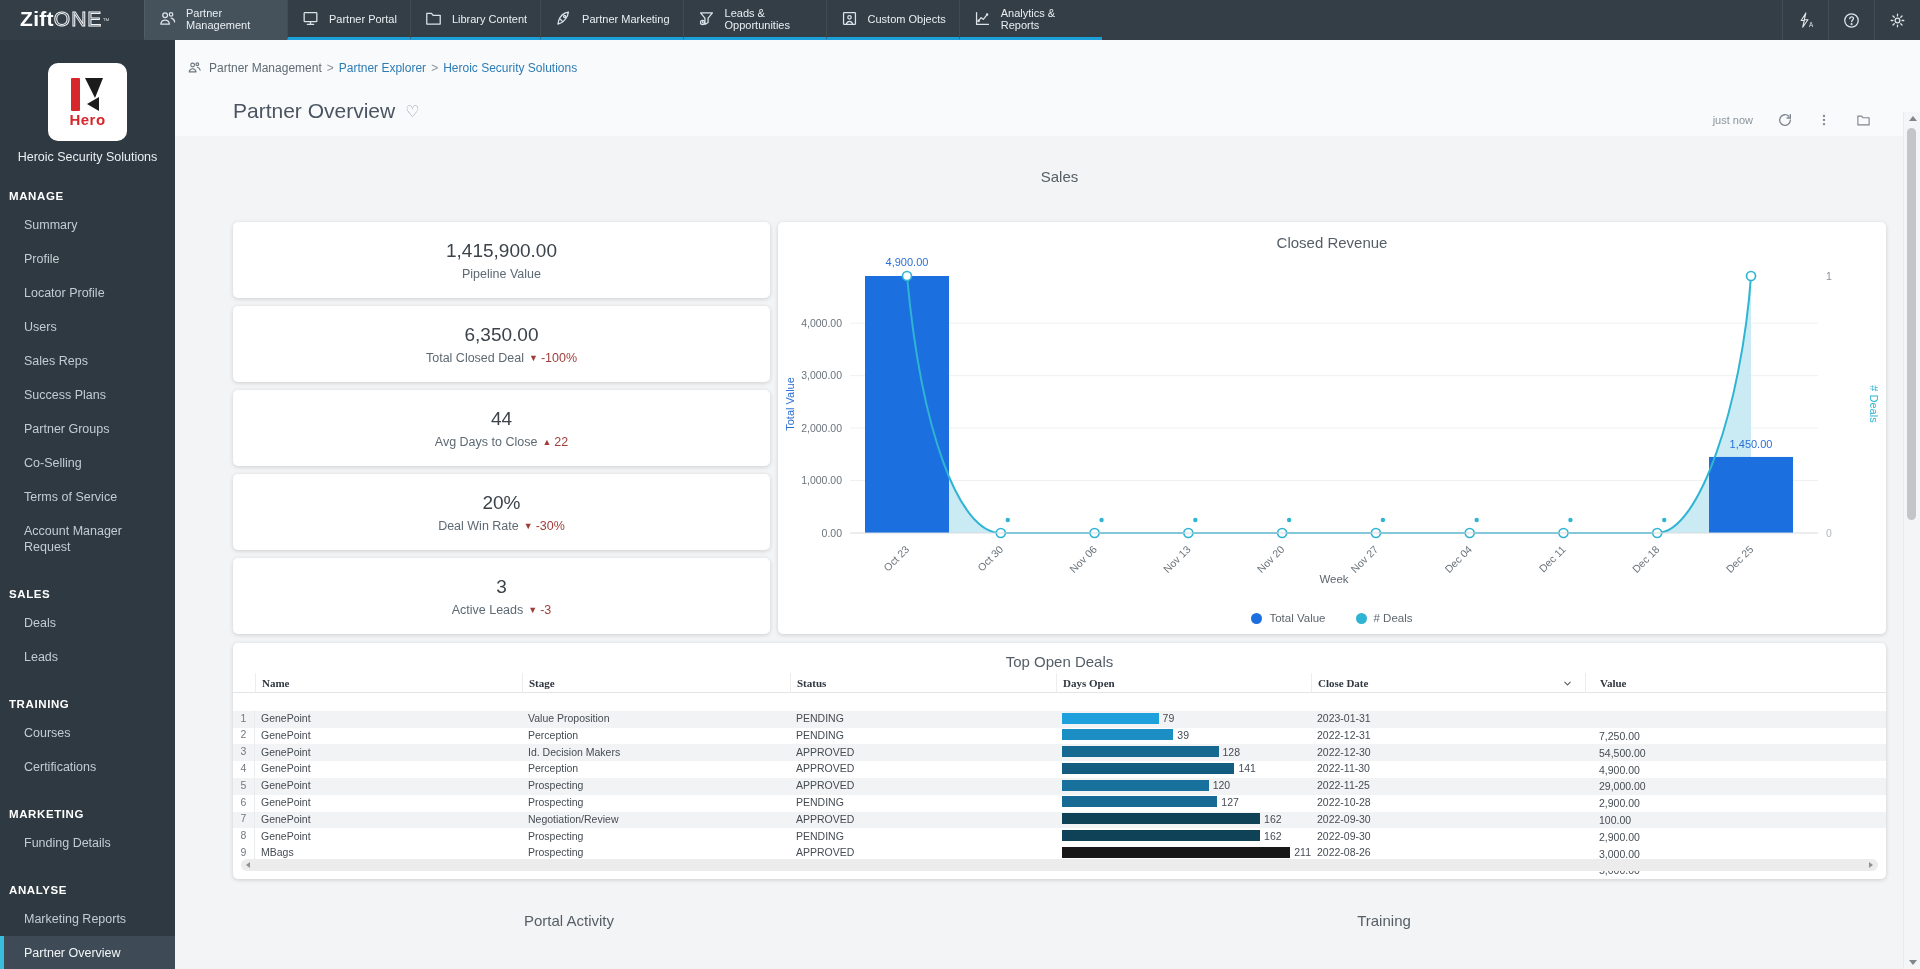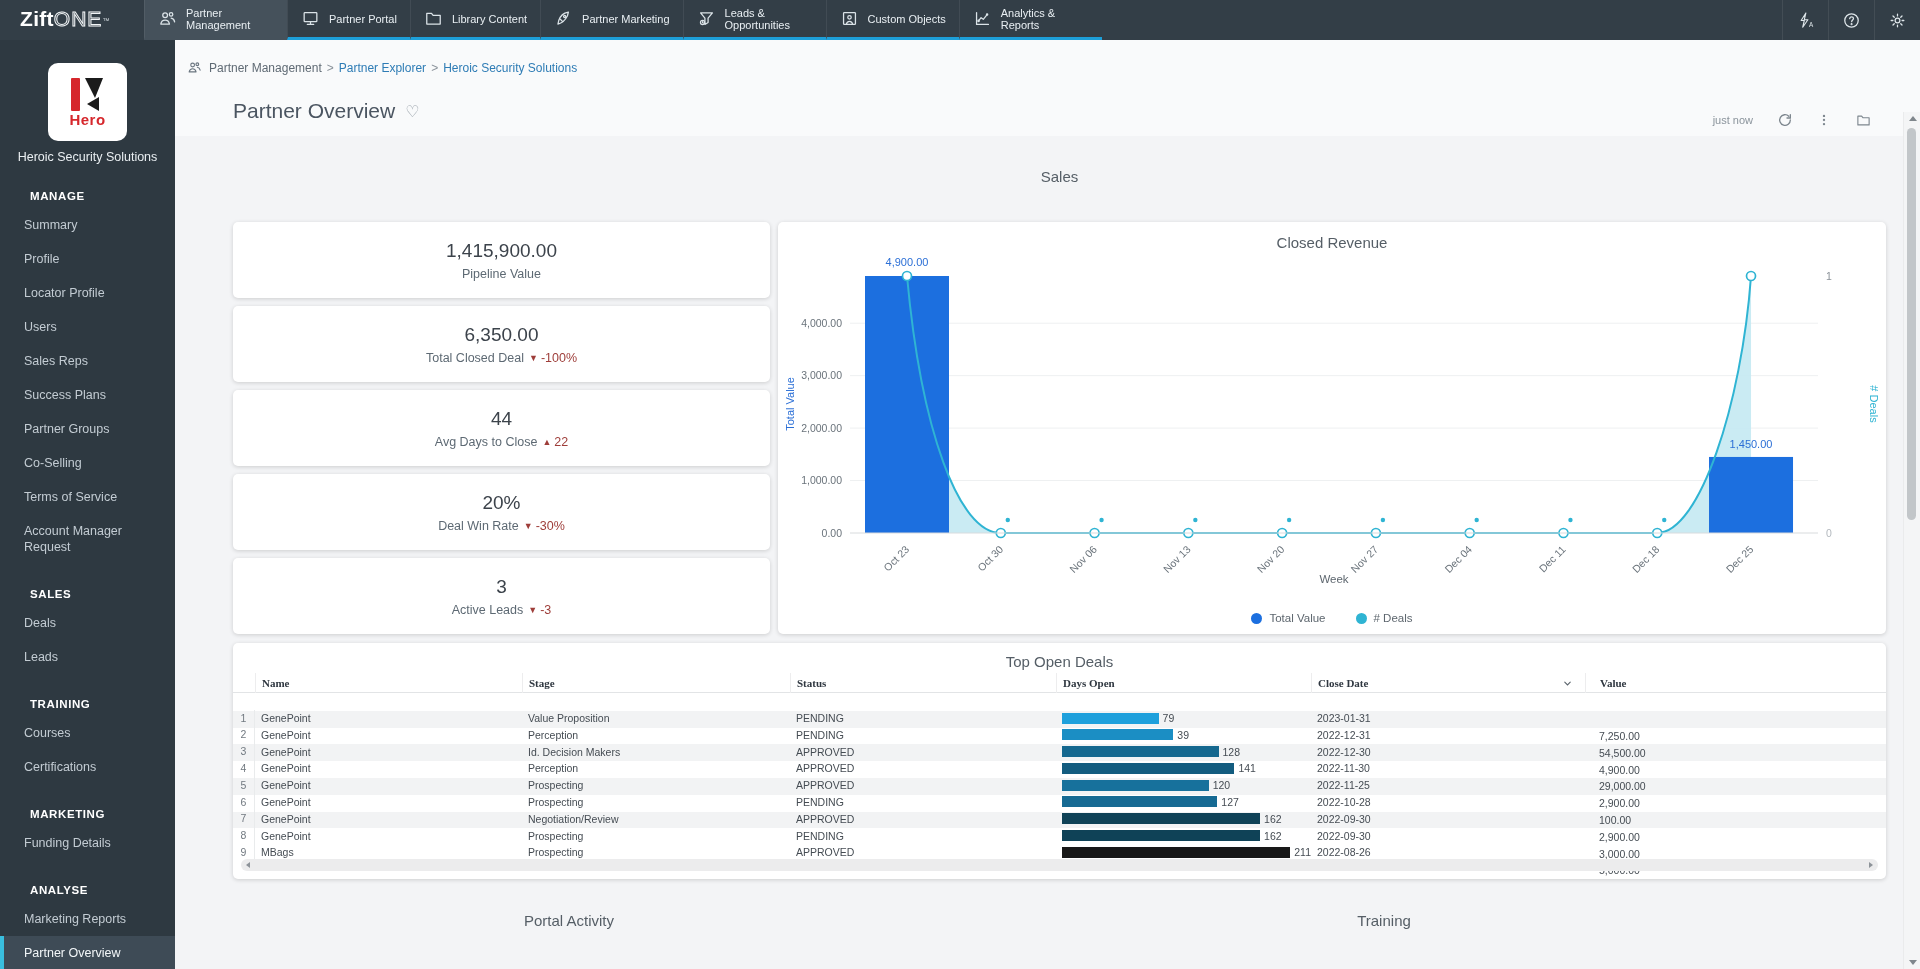--- a/index.html
+++ b/index.html
@@ -18,21 +18,21 @@
   .tab-label { font-size:11px; line-height:12px; max-width:88px; }
   .tab-icon { display:flex; color:#dbe3e8; }
   .nav-actions { margin-left:auto; display:flex; height:40px; }
   .nav-action { width:46px; display:flex; align-items:center; justify-content:center; color:#dfe6ea; border-left:1px solid rgba(255,255,255,.08); cursor:pointer; }
 
   
   .sidebar { position:absolute; top:40px; left:0; width:175px; height:929px; background:#2e3941; color:#c3ccd3; z-index:20; overflow:hidden; }
   .partner-logo-card { width:79px; height:78px; background:#fff; border-radius:10px; margin:23px auto 8px auto; display:flex; flex-direction:column; align-items:center; justify-content:center; }
   .partner-logo-text { color:#d6272c; font-weight:bold; font-size:15px; letter-spacing:.5px; margin-top:-2px; }
   .partner-name { text-align:center; font-size:12.5px; line-height:17px; color:#e9eef1; padding:0 14px; }
-  .side-section-title { margin-top:18px; padding:6px 30px; font-size:11.5px; font-weight:bold; letter-spacing:.6px; color:#ffffff; }
+  .side-section-title { margin-top:18px; padding:6px 9px; font-size:11.5px; font-weight:bold; letter-spacing:.6px; color:#ffffff; }
   .side-item { padding:9px 14px 9px 20px; font-size:12.5px; line-height:16px; color:#c3ccd3; cursor:pointer; border-left:4px solid transparent; }
   .side-item.active { background:#3e4b56; border-left-color:#39bede; color:#f2f6f8; }
 
   
   .main { position:absolute; top:40px; left:175px; width:1745px; height:929px; background:#f3f4f6; }
   .header-band { position:absolute; top:0; left:0; width:100%; height:96px; background:#f9fafb; }
   .breadcrumb { position:absolute; top:20px; left:12px; display:flex; align-items:center; gap:5px; font-size:12px; color:#5f6a74; }
   .breadcrumb .sep { color:#8a929a; }
   .crumb-link { color:#2e7cb5; cursor:pointer; }
   .crumb-icon { color:#6b7680; display:flex; margin-right:2px; }

